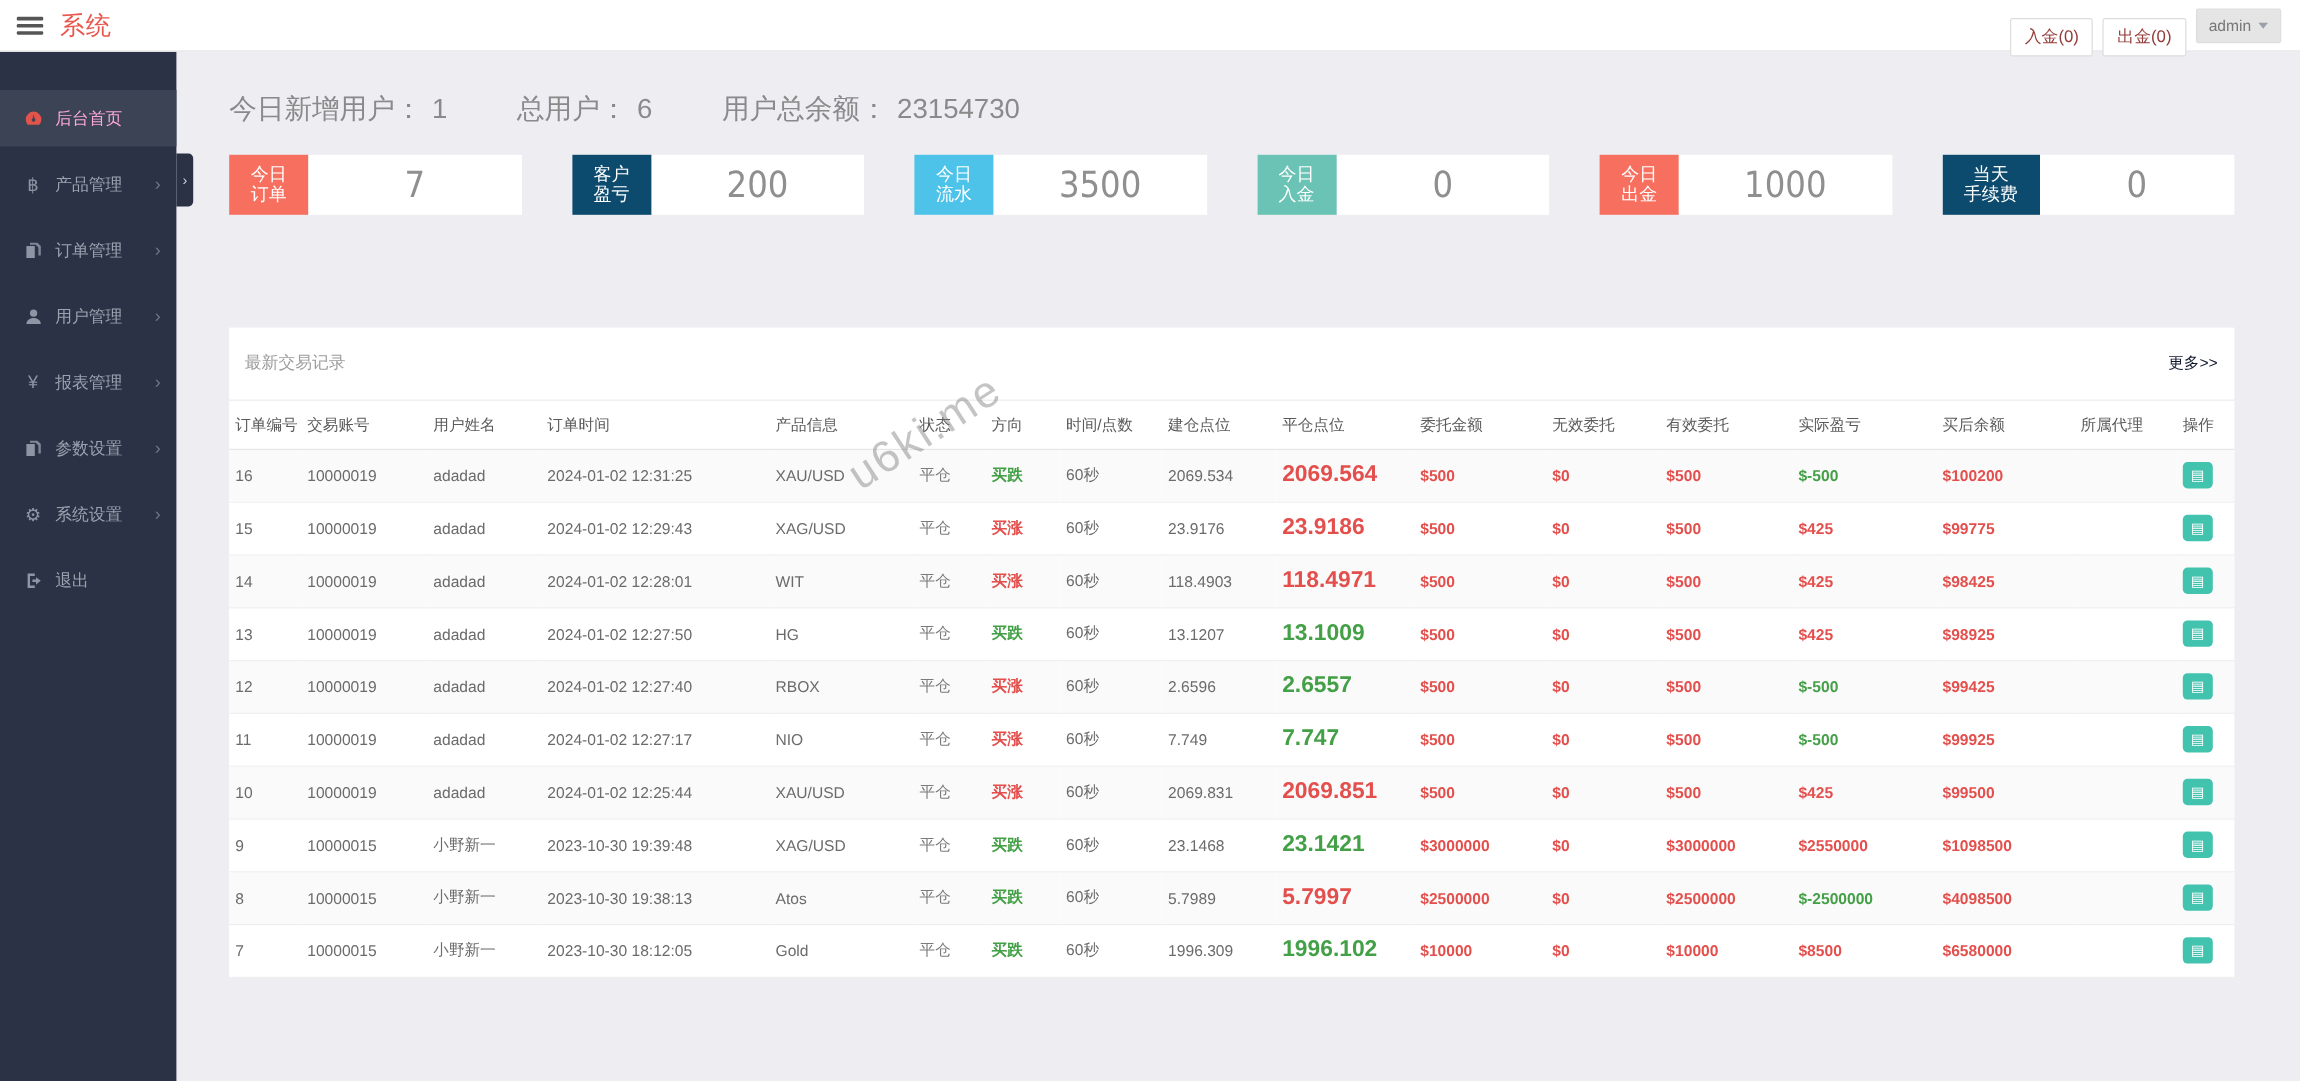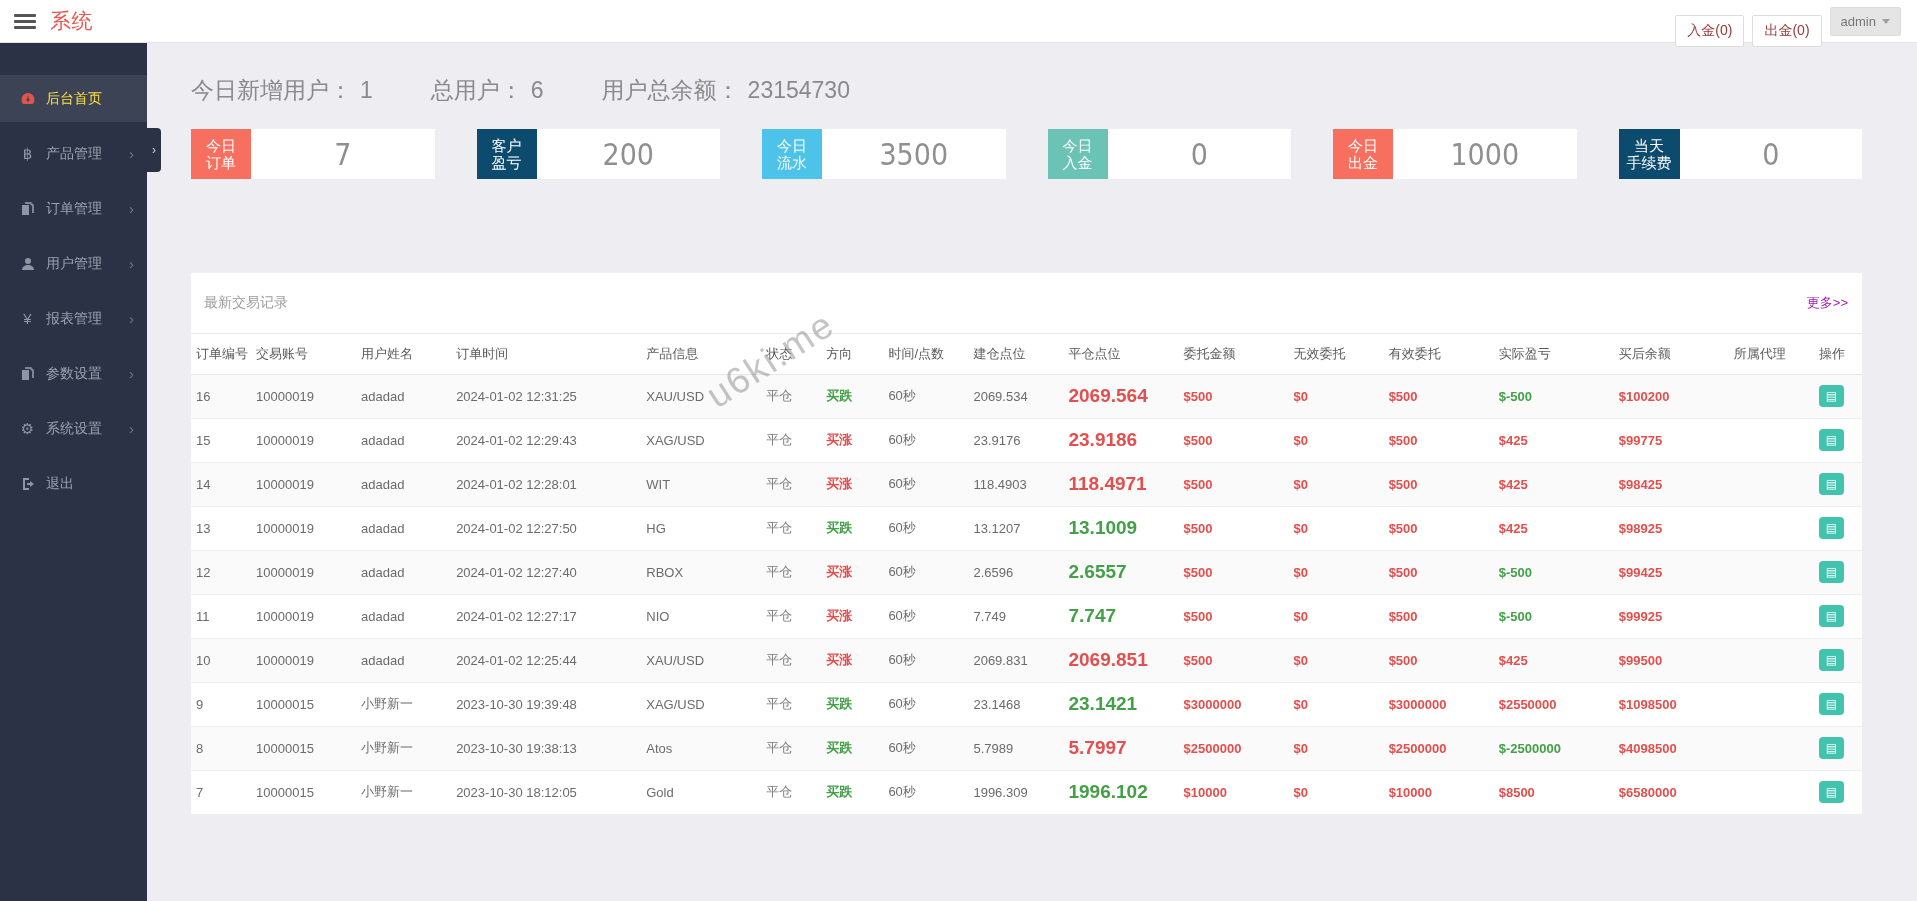--- a/index.html
+++ b/index.html
@@ -15,49 +15,49 @@
   .logo .accent { color:#e8574d; }
   .topbar-right { margin-left:auto; margin-right:16px; display:flex; align-items:center; gap:8px; }
   .tb-btn { border:1px solid #ddd; background:#fff; border-radius:2px; padding:6px 11px; font-size:14px; color:#953b38; cursor:pointer; font-family:inherit;margin-top:20px; }
   .tb-user { border:1px solid #ddd; background:#e5e5e5; border-radius:2px; padding:6px 10px; font-size:13px; color:#777; cursor:pointer; display:flex; align-items:center; gap:6px; font-family:inherit; }
   .caret { width:0; height:0; border-left:4px solid transparent; border-right:4px solid transparent; border-top:5px solid #9aa0a6; display:inline-block; }
 
   
   .sidebar { position:absolute; top:43px; left:0; bottom:0; width:147px; background:#2b3245; padding-top:32px; }
   .side-item { height:47px; display:flex; align-items:center; padding:0 13px 0 19px; margin-bottom:8px; color:#9aa3b0; font-size:14px; cursor:pointer; }
   .side-item .ico { width:17px; margin-right:10px; display:inline-flex; justify-content:center; align-items:center; font-size:15px; color:#8d96a5; }
-  .side-item.active { background:#3c4354; color:#fde047; }
+  .side-item.active { background:#3c4354; color:#f9a8d4; }
   .side-item.active .ico { color:#e0544c; }
   .side-item .chev { margin-left:auto; color:#6f7889; font-size:15px; line-height:1; }
   .side-item svg { display:block; }
 
   
   .collapse-tab { position:absolute; left:147px; top:128px; width:14px; height:44px; background:#2b3245; border-radius:0 4px 4px 0; display:flex; align-items:center; justify-content:center; color:#cdd3dc; font-size:12px; cursor:pointer; z-index:4; }
 
   
   .main { position:absolute; left:147px; top:43px; right:0; bottom:0; padding:32px 55px 0 44px; overflow:hidden; }
 
   .stats-line { display:flex; align-items:baseline; color:#8a8a8a; font-size:23px; }
   .stats-line .stat { margin-right:58px; display:flex; align-items:baseline; }
   .stats-line .stat-value { margin-left:8px; color:#8a8a8a; }
 
   .cards { display:flex; gap:42px; margin-top:23px; }
   .card { flex:1; height:50px; display:flex; box-shadow:0 0 0 0 transparent; }
-  .card-label { color:#fff; font-size:15px; line-height:17px; white-space:pre-line; display:flex; align-items:center; justify-content:center; text-align:center; padding:0 8px; min-width:60px; }
+  .card-label { color:#fff; font-size:15px; line-height:17px; white-space:pre-line; display:flex; align-items:center; justify-content:center; text-align:center; padding:0 18px; min-width:60px; }
   .card-red  .card-label { background:#f7705f; }
   .card-gray .card-label { background:#0c4a6e; }
   .card-blue .card-label { background:#4ec3ea; }
   .card-teal .card-label { background:#6ac3b4; }
   .card-value { flex:1; background:#fff; display:flex; align-items:center; justify-content:center; font-size:30px; font-weight:300; color:#8f8f8f; font-family:"DejaVu Sans Condensed","Liberation Sans",sans-serif; }
 
   
   .panel { margin-top:94px; background:#fff; position:relative; }
   .panel-head { height:61px; display:flex; align-items:center; justify-content:space-between; padding:0 14px 0 13px; border-bottom:1px solid #ebebeb; }
   .panel-title { color:#9c9c9c; font-size:14px; }
-  .more-link { color:#a21caf; font-size:13px; text-decoration:none; cursor:pointer; }
+  .more-link { color:#0f172a; font-size:13px; text-decoration:none; cursor:pointer; }
 
   table.orders { width:100%; border-collapse:collapse; table-layout:fixed; font-size:13px; }
   .orders th { height:40px; text-align:left; color:#5a5a5a; font-weight:400; padding:0 4px 0 5px; border-bottom:1px solid #e6e6e6; overflow:hidden; white-space:nowrap; }
   .orders td { height:44px; padding:0 4px 0 5px; color:#6b6b6b; border-bottom:1px solid #efefef; overflow:hidden; white-space:nowrap; }
   .orders tbody tr:nth-child(odd)  { background:#fafafa; }
   .orders tbody tr:nth-child(even) { background:#fff; }
   td.red, span.red { color:#e34f4c; }
   td.green, span.green { color:#43a047; }
   td[data-field="direction"] { font-weight:700; }
   td[data-field="close"] { font-size:19px; font-weight:700; }

